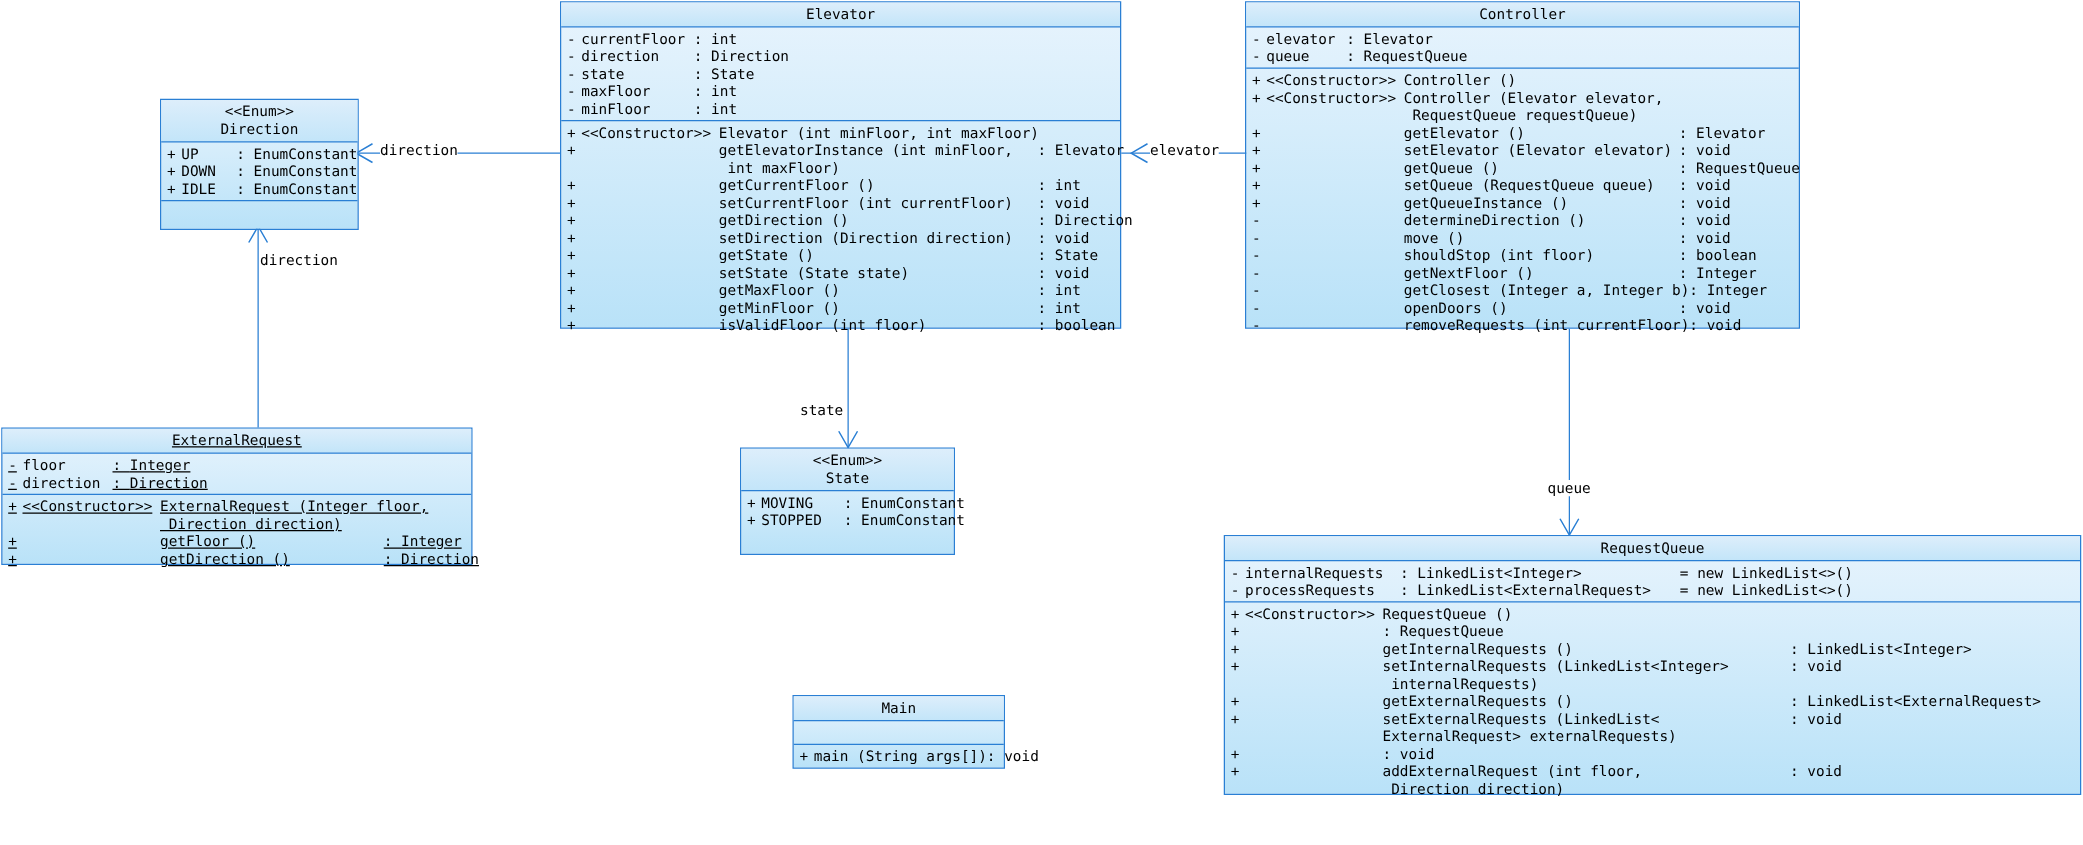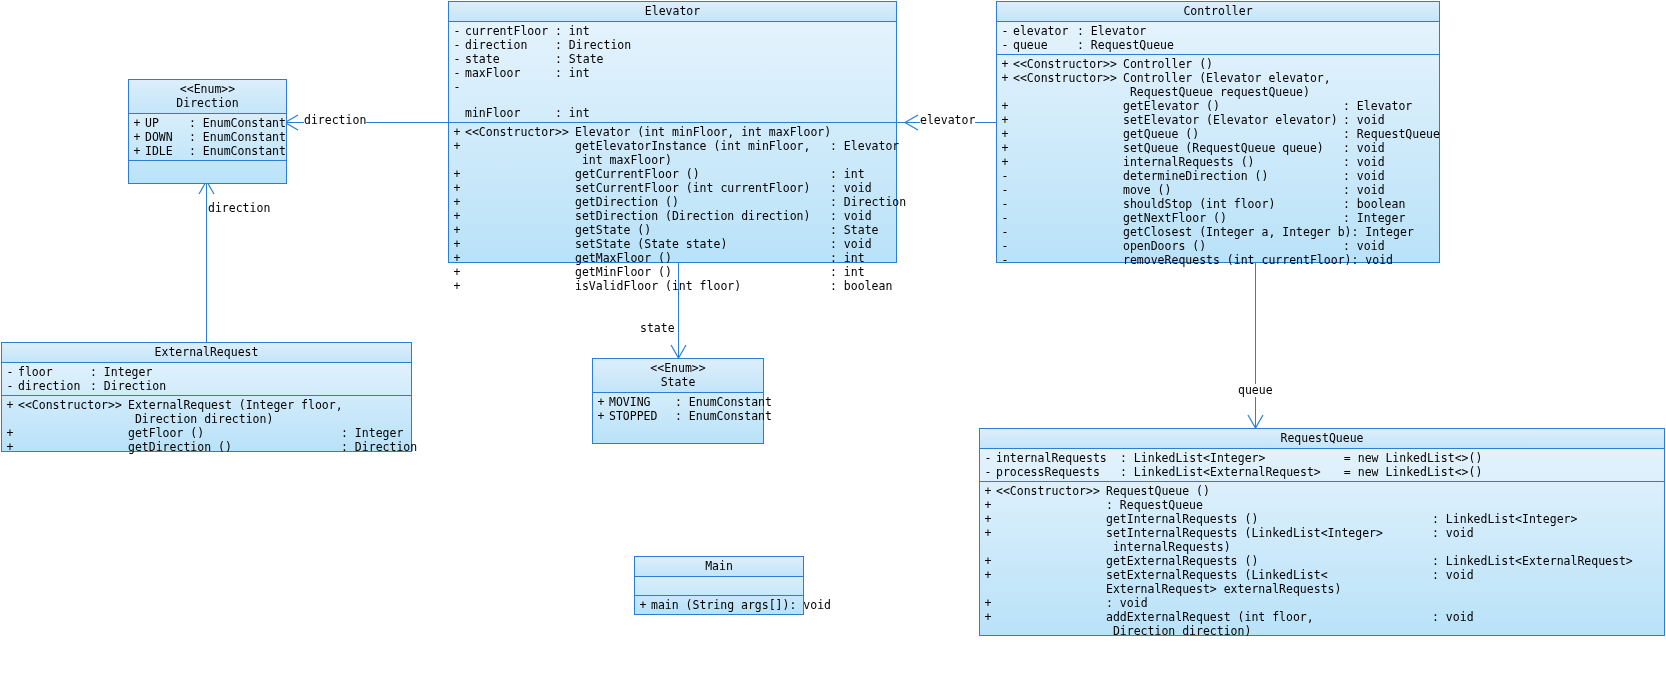--- a/index.html
+++ b/index.html
@@ -108,21 +108,21 @@
       <div class="row arow">
         <span class="vis">-</span>
         <span class="sig"><span style="display:inline-block;width:90px;">state</span>: <span>State</span></span>
       </div>
       <div class="row arow">
         <span class="vis">-</span>
         <span class="sig"><span style="display:inline-block;width:90px;">maxFloor</span>: <span>int</span></span>
       </div>
       <div class="row arow">
         <span class="vis">-</span>
-        <span class="sig"><span style="display:inline-block;width:90px;margin-top:26px;">minFloor</span>: <span>int</span></span>
+        <span class="sig"><span style="display:inline-block;width:90px;">minFloor</span>: <span>int</span></span>
       </div>
     </div>
     <div class="sect">
       <div class="row">
         <span class="vis">+</span>
         <span class="stereo-col" style="width:110px;display:inline-block;">&lt;&lt;Constructor&gt;&gt;</span>
         <span class="sig">Elevator (int minFloor, int maxFloor)</span>
         <span class="ret" style="width:66px;"></span>
       </div>
       <div class="row">
@@ -237,21 +237,21 @@
       </div>
       <div class="row">
         <span class="vis">+</span>
         <span class="stereo-col" style="width:110px;display:inline-block;"></span>
         <span class="sig">setQueue (RequestQueue queue)</span>
         <span class="ret" style="width:96px;">: <span>void</span></span>
       </div>
       <div class="row">
         <span class="vis">+</span>
         <span class="stereo-col" style="width:110px;display:inline-block;"></span>
-        <span class="sig">internalRequests ()</span>
+        <span class="sig">getQueueInstance ()</span>
         <span class="ret" style="width:96px;">: <span>void</span></span>
       </div>
       <div class="row">
         <span class="vis">-</span>
         <span class="stereo-col" style="width:110px;display:inline-block;"></span>
         <span class="sig">determineDirection ()</span>
         <span class="ret" style="width:96px;">: <span>void</span></span>
       </div>
       <div class="row">
         <span class="vis">-</span>
@@ -285,21 +285,21 @@
       </div>
       <div class="row">
         <span class="vis">-</span>
         <span class="stereo-col" style="width:110px;display:inline-block;"></span>
         <span class="sig">removeRequests (int currentFloor)</span>
         <span class="ret" style="width:96px;">: <span>void</span></span>
       </div>
     </div>
   </div>
 
-  <div class="uml" style="left:1px;top:342px;width:411px;height:110px;">
+  <div class="uml" style="left:1px;top:342px;width:377px;height:110px;text-decoration:underline;">
     <div class="hdr">
       <span class="nm">ExternalRequest</span>
     </div>
     <div class="sect">
       <div class="row arow">
         <span class="vis">-</span>
         <span class="sig"><span style="display:inline-block;width:72px;">floor</span>: <span>Integer</span></span>
       </div>
       <div class="row arow">
         <span class="vis">-</span>

